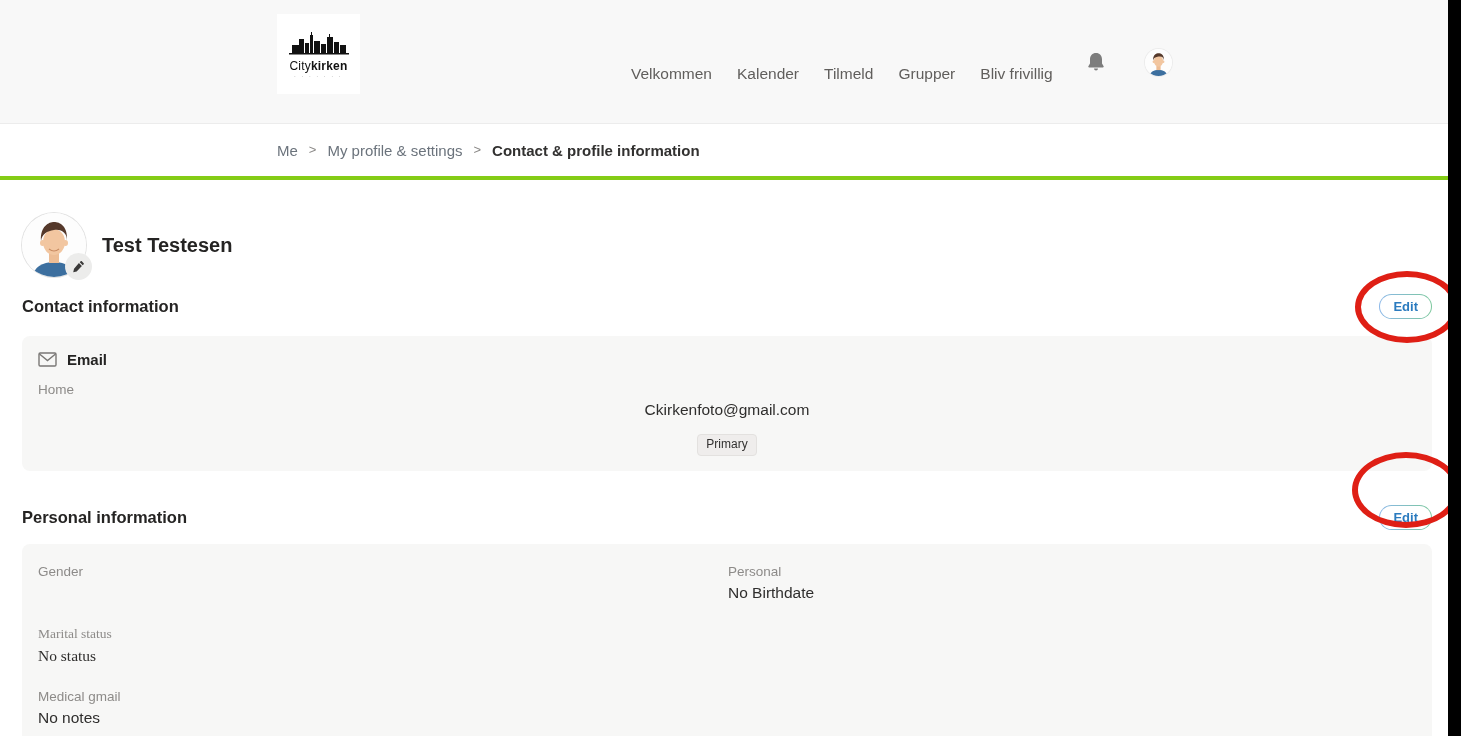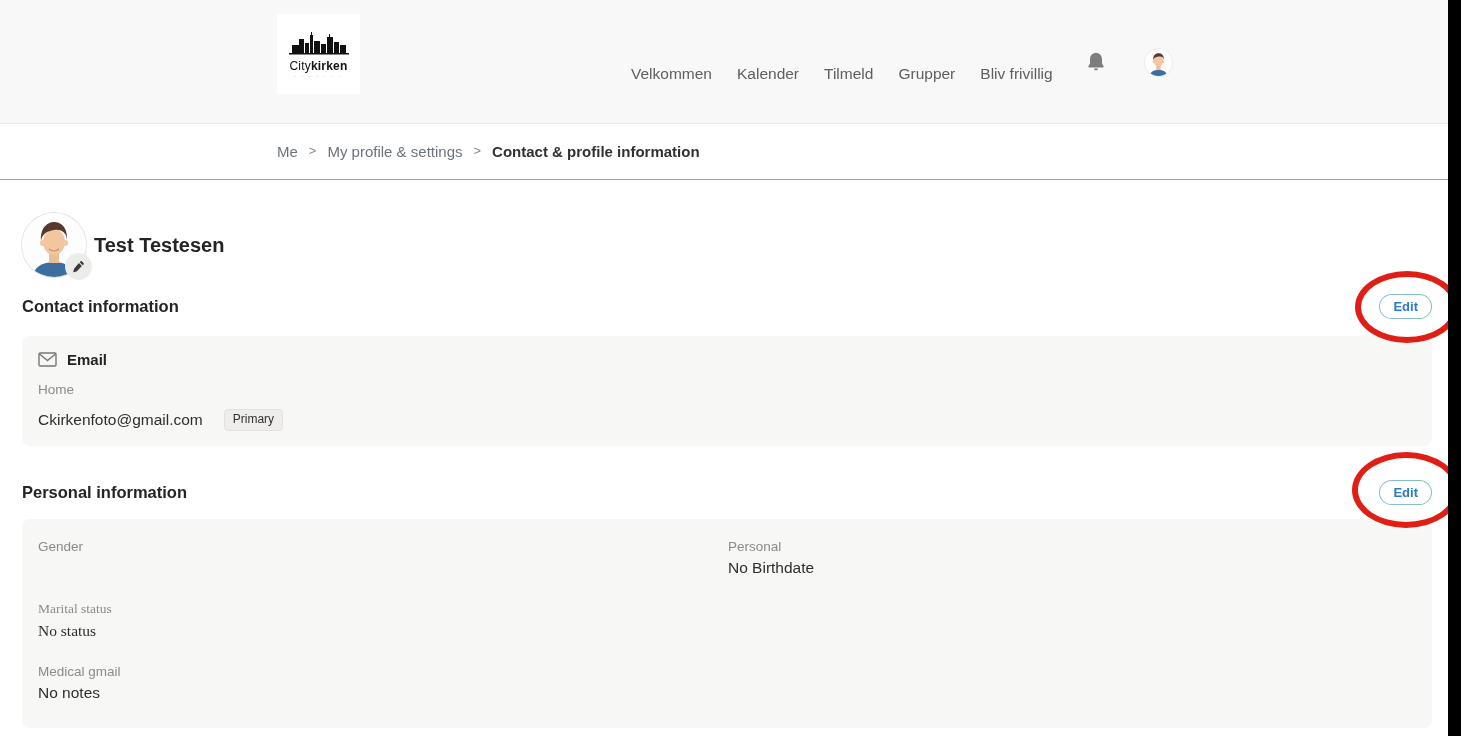--- a/index.html
+++ b/index.html
@@ -42,21 +42,21 @@
     margin-left:14px;
     width:27px; height:27px; border-radius:50%;
     background:#ffffff; overflow:hidden; cursor:pointer;
     box-shadow:0 0 0 1px #ececec;
   }
 
   
   .breadcrumb-bar {
     height:56px;
     background:#ffffff;
-    border-bottom:1px solid #84cc16;
+    border-bottom:4px solid #84cc16;
     display:flex; align-items:center;
     padding-left:277px;
     gap:11px;
   }
   .crumb-link { font-size:15px; color:#6b737c; text-decoration:none; cursor:pointer; }
   .crumb-sep { font-size:13px; color:#8a8886; transform:translateY(-1px); }
   .crumb-current { font-size:15px; color:#323130; font-weight:700; }
 
   
   .content { padding:0 29px 0 22px; }
@@ -69,21 +69,21 @@
     box-shadow:0 0 0 1px #e3e3e3;
     cursor:pointer;
   }
   .avatar-edit-badge {
     position:absolute; right:-6px; bottom:-3px;
     width:27px; height:27px; border-radius:50%;
     background:#ececeb;
     display:flex; align-items:center; justify-content:center;
     cursor:pointer;
   }
-  .profile-name { margin-left:8px; font-size:20px; font-weight:600; color:#252423; }
+  .profile-name { margin-left:16px; font-size:20px; font-weight:600; color:#252423; }
 
   .section-header {
     display:flex; align-items:center; justify-content:space-between;
     height:26px;
     gap:40px;
   }
   .section-header.contact { margin-top:16px; }
   .section-header.personal { margin-top:34px; }
   .section-title { font-size:16.5px; font-weight:700; color:#252423; }
 
@@ -100,21 +100,21 @@
     cursor:pointer;
     line-height:1;
   }
 
   .panel { background:#f7f7f6; border-radius:8px; }
 
   .email-panel { margin-top:17px; padding:15px 16px 15px; }
   .email-title-row { display:flex; align-items:center; gap:10px; }
   .email-title { font-size:15px; font-weight:700; color:#252423; }
   .entry-label { margin-top:14px; font-size:13.5px; color:#8d8b89; }
-  .entry-value-row { margin-top:12px; display:flex; align-items:center; gap:21px; }
+  .entry-value-row { margin-top:4px; display:flex; align-items:center; gap:15px;flex-direction:column; }
   .entry-value { font-size:15.5px; color:#2f2e2d; }
   .badge {
     background:#efedec;
     border:1px solid #e3e1df;
     border-radius:4px;
     padding:3px 8px;
     font-size:12px; color:#323130;
     line-height:1.15;
   }
 

